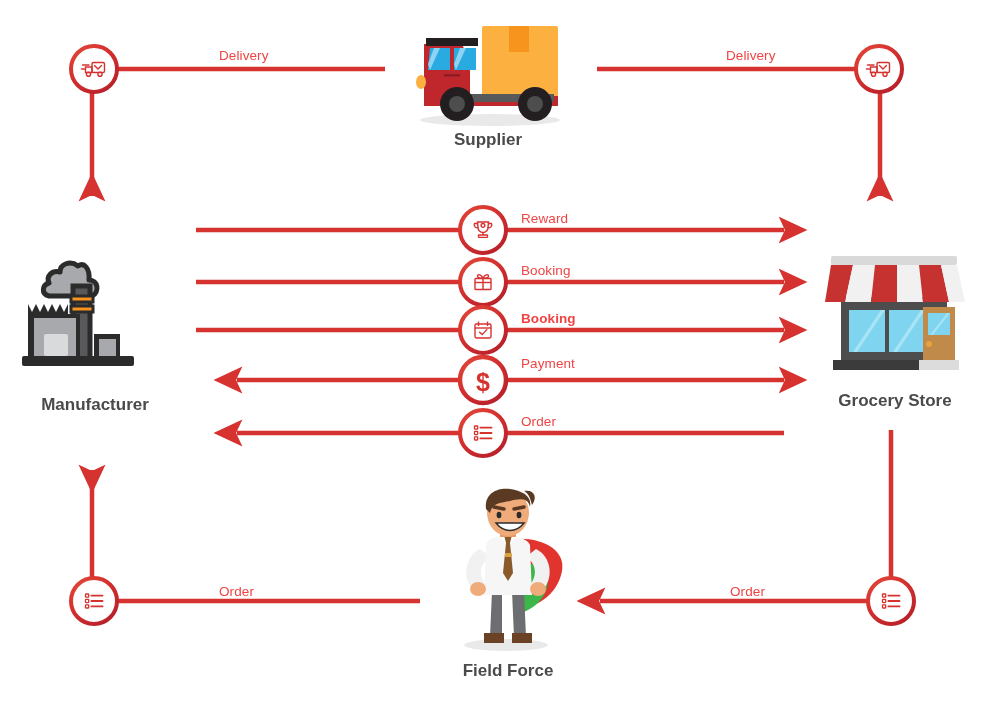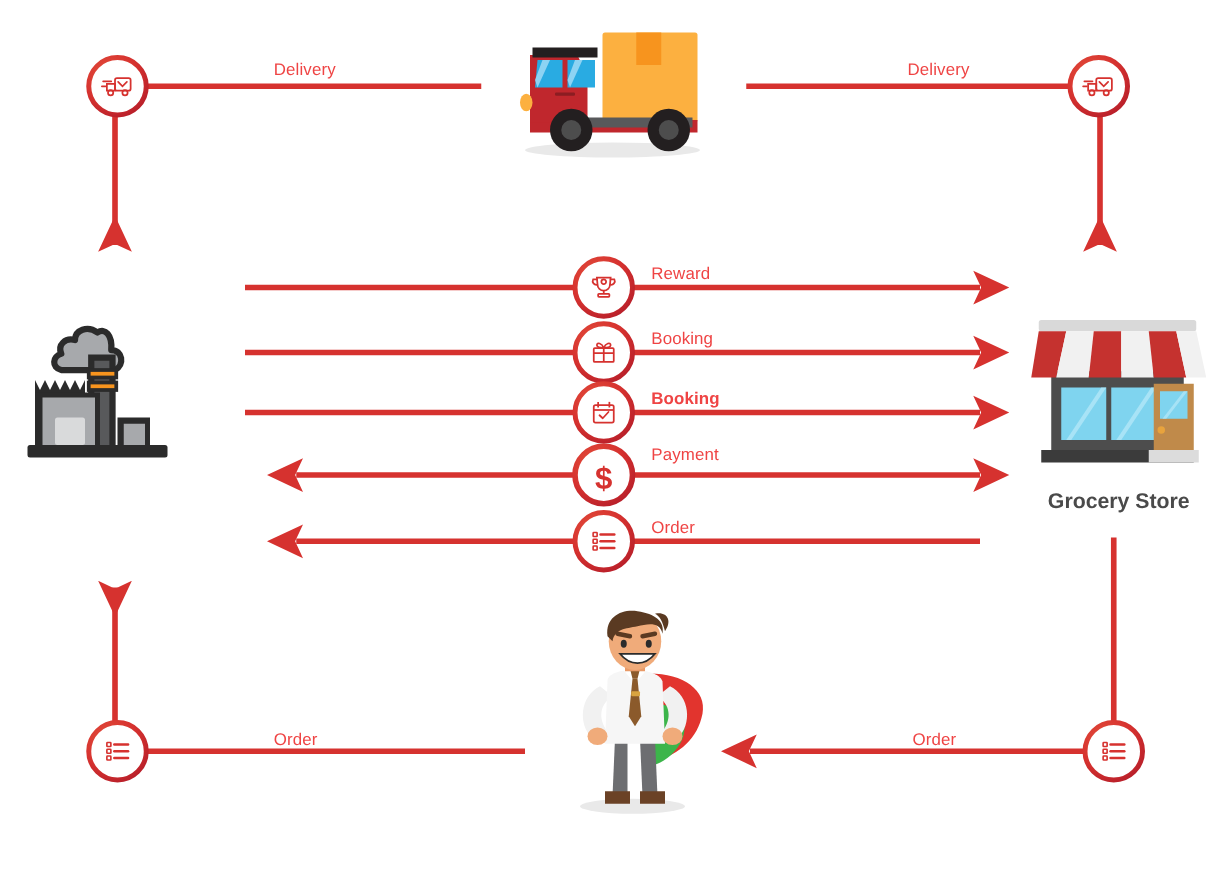--- a/index.html
+++ b/index.html
@@ -224,35 +224,37 @@
     <path d="M50,40 L72,40 L72,62 L50,62 Z" fill="#29abe2"></path>
     <path d="M30,40 L36,40 L26,62 L24,56 Z" fill="#9fd9f6" opacity="0.85"></path>
     <path d="M56,40 L62,40 L52,62 L50,56 Z" fill="#9fd9f6" opacity="0.85"></path>
     <rect x="40" y="66" width="16" height="2.5" rx="1" fill="#8c1d22"></rect>
     <ellipse cx="17" cy="74" rx="5" ry="7" fill="#fcb040"></ellipse>
     <circle cx="53" cy="96" r="17" fill="#231f20"></circle>
     <circle cx="53" cy="96" r="8" fill="#4d4d4d"></circle>
     <circle cx="131" cy="96" r="17" fill="#231f20"></circle>
     <circle cx="131" cy="96" r="8" fill="#4d4d4d"></circle>
   </svg>
+  <div class="node-label" style="left:388px; top:130px; width:200px;">Supplier</div>
 
   <svg class="node-img" style="left:20px; top:256px;" width="146" height="130" viewBox="0 0 146 130">
     <path d="M58,10 C50,4 40,8 40,16 C32,14 26,20 29,27 C22,29 21,38 29,40 L72,40 C80,36 78,24 69,24 C70,12 64,6 58,10 Z" fill="#a7a9ac" stroke="#2b2b2b" stroke-width="5" stroke-linejoin="round"></path>
     <path d="M53,30 L53,104 L70,104 L70,30 Z" fill="#58595b" stroke="#2b2b2b" stroke-width="5"></path>
     <rect x="51" y="40" width="22" height="6" fill="#f7941e" stroke="#2b2b2b" stroke-width="3"></rect>
     <rect x="51" y="50" width="22" height="6" fill="#f7941e" stroke="#2b2b2b" stroke-width="3"></rect>
     <path d="M8,48 L12,56 L16,48 L20,56 L24,48 L28,56 L32,48 L36,56 L40,48 L44,56 L48,48
              L48,104 L8,104 Z" fill="#2b2b2b"></path>
     <rect x="8" y="58" width="52" height="46" fill="#2b2b2b"></rect>
     <rect x="14" y="62" width="42" height="38" fill="#a7a9ac"></rect>
     <rect x="24" y="78" width="24" height="22" rx="2" fill="#d9dadb"></rect>
     <rect x="74" y="78" width="26" height="26" fill="#2b2b2b"></rect>
     <rect x="79" y="83" width="17" height="17" fill="#a7a9ac"></rect>
     <rect x="2" y="100" width="112" height="10" rx="2" fill="#2b2b2b"></rect>
   </svg>
+  <div class="node-label" style="left:0px; top:395px; width:190px;">Manufacturer</div>
 
   <svg class="node-img" style="left:823px; top:252px;" width="142" height="132" viewBox="0 0 142 132">
     <rect x="18" y="45" width="106" height="72" fill="#4d4d4d"></rect>
     <rect x="10" y="108" width="122" height="10" fill="#3b3b3b"></rect>
     <rect x="8" y="4" width="126" height="9" rx="2" fill="#d9d9d9"></rect>
     <path d="M8,13 L30,13 L22,50 L2,50 Z" fill="#c5322f"></path>
     <path d="M30,13 L52,13 L48,50 L22,50 Z" fill="#f1f1f1"></path>
     <path d="M52,13 L74,13 L74,50 L48,50 Z" fill="#c5322f"></path>
     <path d="M74,13 L96,13 L100,50 L74,50 Z" fill="#f1f1f1"></path>
     <path d="M96,13 L118,13 L126,50 L100,50 Z" fill="#c5322f"></path>
@@ -302,20 +304,21 @@
     <path d="M84,4 C94,2 98,10 92,18 C90,10 88,6 84,4 Z" fill="#5a3a22"></path>
 
     <path d="M54,20 L64,22" stroke="#5a3a22" stroke-width="3.5" stroke-linecap="round"></path>
     <path d="M74,22 L84,20" stroke="#5a3a22" stroke-width="3.5" stroke-linecap="round"></path>
 
     <ellipse cx="59" cy="28" rx="2.4" ry="3.2" fill="#2b2b2b"></ellipse>
     <ellipse cx="79" cy="28" rx="2.4" ry="3.2" fill="#2b2b2b"></ellipse>
 
     <path d="M56,36 C64,46 76,46 84,36 Z" fill="#ffffff" stroke="#2b2b2b" stroke-width="1.4"></path>
   </svg>
+  <div class="node-label" style="left:408px; top:661px; width:200px;">Field Force</div>
 
   <div class="flow-label" style="left:219px; top:48px;">Delivery</div>
   <div class="flow-label" style="left:726px; top:48px;">Delivery</div>
 
   <div class="flow-label" style="left:521px; top:211px;">Reward</div>
   <div class="flow-label" style="left:521px; top:263px;">Booking</div>
   <div class="flow-label" style="left:521px; top:311px;font-weight:bold;">Booking</div>
   <div class="flow-label" style="left:521px; top:356px;">Payment</div>
   <div class="flow-label" style="left:521px; top:414px;">Order</div>
 

